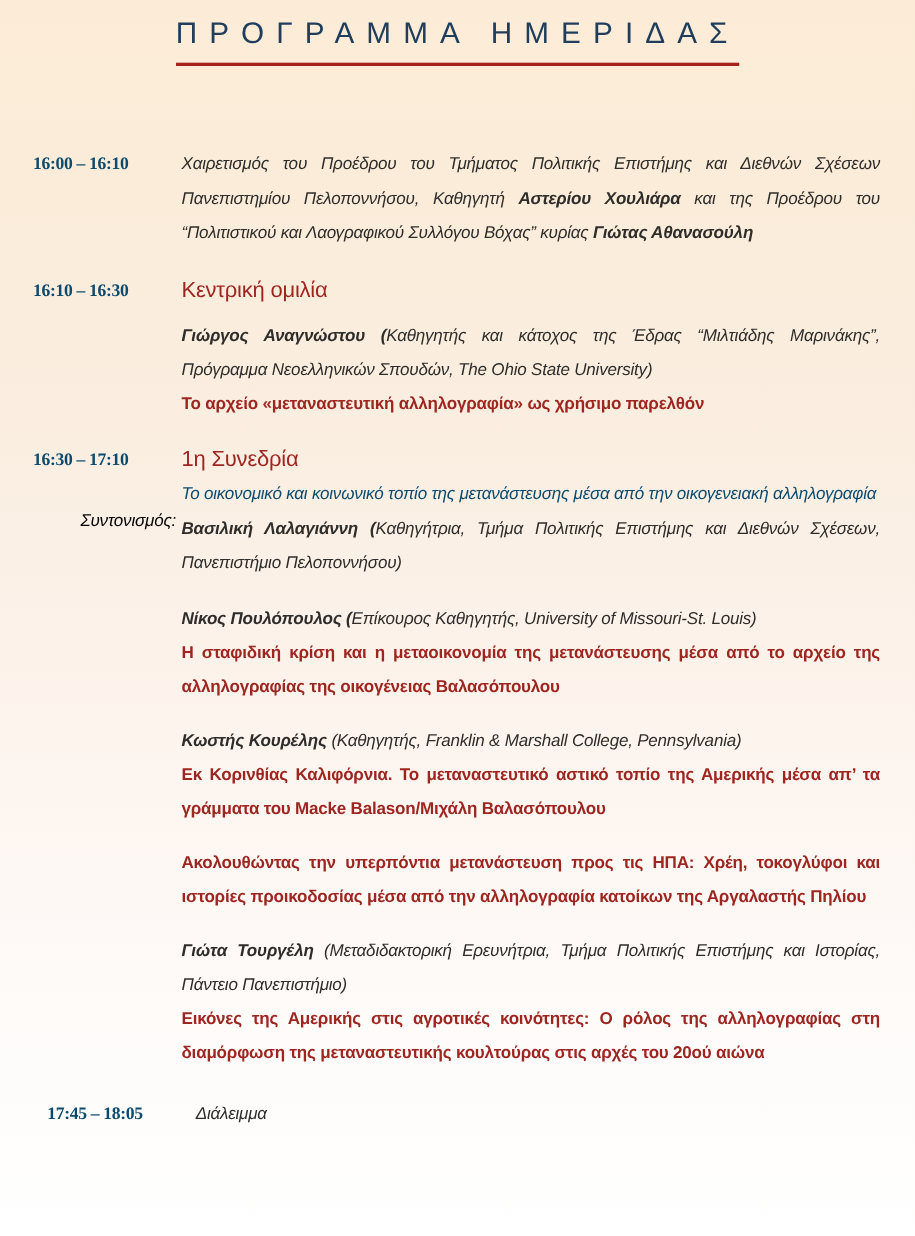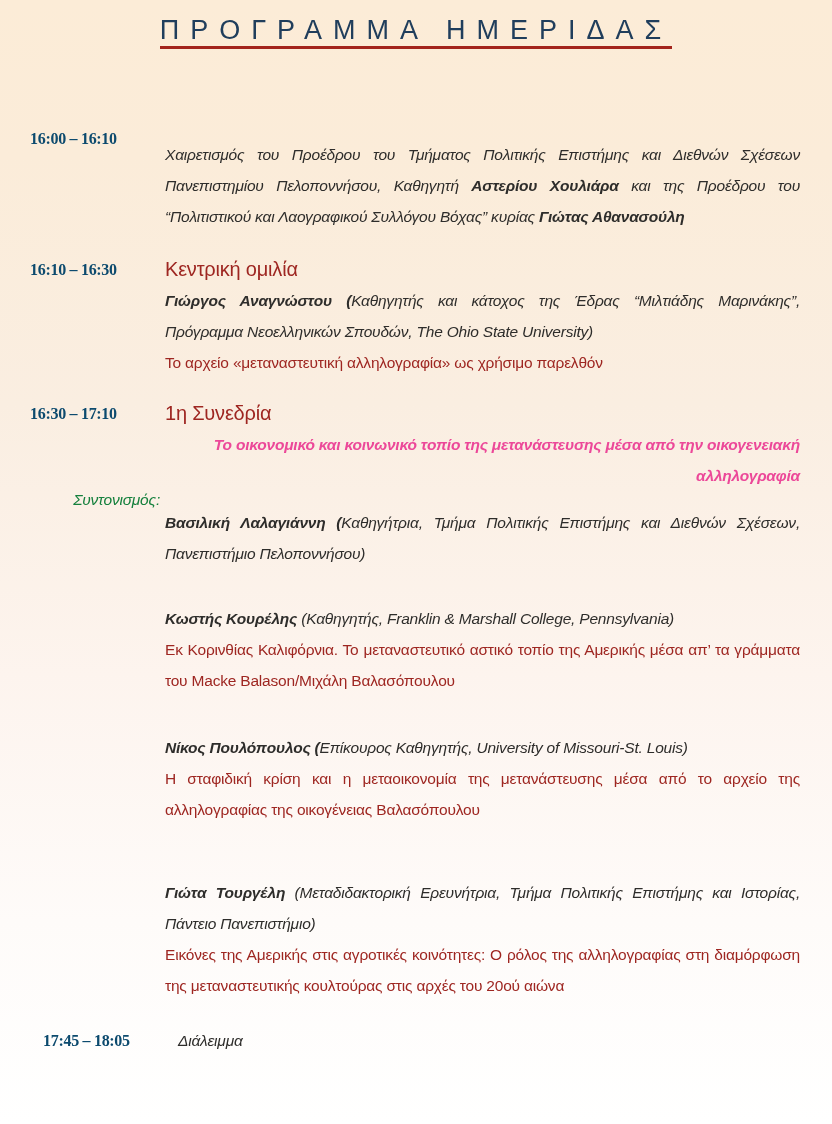--- a/index.html
+++ b/index.html
@@ -20,20 +20,21 @@
   }
   .page-title {
     display: inline-block;
     margin: 0;
     font-size: 27px;
     font-weight: 400;
     line-height: 32px;
     color: #203e5c;
     letter-spacing: 11px;
     border-bottom: 3px solid #a3241c;
+    padding-bottom: 11px;
     white-space: nowrap;
   }
   .program {
     margin: 74px 32px 0 30px;
   }
   .row {
     display: grid;
     grid-template-columns: 135px 1fr;
   }
   .time {
@@ -44,51 +45,51 @@
     letter-spacing: -0.3px;
     white-space: nowrap;
     font-family: Liberation Serif, serif;
   }
   .content {
     font-size: 15.5px;
     line-height: 31px;
     font-style: italic;
     letter-spacing: -0.2px;
   }
-  .para { text-align: justify; margin-top: 16px; }
+  .para { text-align: justify; }
   .bold { font-weight: 700; }
   .heading {
     font-style: normal;
     font-weight: 400;
     font-size: 20px;
     color: #9e2621;
   }
   .subtitle {
     font-style: italic;
-    font-weight: 700;
-    color: #ec4899;
-    text-align: right;
+    font-weight: 400;
+    color: #0c4a6e;
+    text-align: left;
   }
   .talk {
     font-style: normal;
-    font-weight: 400;
+    font-weight: 700;
     color: #9e2621;
     text-align: justify;
   }
   .mt-block   { margin-top: 22px; }
   .mt-block2  { margin-top: 20px; }
-  .mt-speaker { margin-top: 0; }
+  .mt-speaker { margin-top: 10px; }
   .mt-entry   { margin-top: 18px; }
   .mt-entry1  { margin-top: 20px; }
   .mt-break   { margin-top: 24px; margin-left: 13px; }
   .moderator-label {
     font-weight: 400;
     font-style: italic;
     font-size: 15.5px;
-    color: #15803d;
+    color: #000000;
     text-align: right;
     padding-right: 5px;
     letter-spacing: -0.2px;
   }
 </style>
 </head>
 <body>
 
 <div class="title-wrap">
   <h1 class="page-title">ΠΡΟΓΡΑΜΜΑ ΗΜΕΡΙΔΑΣ</h1>
@@ -126,43 +127,44 @@
 
   <div class="row">
     <div class="moderator-label">Συντονισμός:</div>
     <div class="content">
       <div class="para">
         <span class="bold">Βασιλική Λαλαγιάννη (</span><span>Καθηγήτρια, Τμήμα Πολιτικής Επιστήμης και Διεθνών Σχέσεων, Πανεπιστήμιο Πελοποννήσου)</span>
       </div>
     </div>
   </div>
 
-  <div class="row mt-entry">
-    <div class="time"></div>
-    <div class="content">
-      <div class="para">
-        <span class="bold">Κωστής Κουρέλης</span><span> (Καθηγητής, Franklin &amp; Marshall College, Pennsylvania)</span>
-      </div>
-      <div class="talk">Εκ Κορινθίας Καλιφόρνια. Το μεταναστευτικό αστικό τοπίο της Αμερικής μέσα απ’ τα γράμματα του Macke Balason/Μιχάλη Βαλασόπουλου</div>
-    </div>
-  </div>
-
   <div class="row mt-entry1">
     <div class="time"></div>
     <div class="content">
       <div class="para">
         <span class="bold">Νίκος Πουλόπουλος (</span><span>Επίκουρος Καθηγητής, University of Missouri-St. Louis)</span>
       </div>
       <div class="talk">Η σταφιδική κρίση και η μεταοικονομία της μετανάστευσης μέσα από το αρχείο της αλληλογραφίας της οικογένειας Βαλασόπουλου</div>
     </div>
   </div>
 
   <div class="row mt-entry">
     <div class="time"></div>
     <div class="content">
+      <div class="para">
+        <span class="bold">Κωστής Κουρέλης</span><span> (Καθηγητής, Franklin &amp; Marshall College, Pennsylvania)</span>
+      </div>
+      <div class="talk">Εκ Κορινθίας Καλιφόρνια. Το μεταναστευτικό αστικό τοπίο της Αμερικής μέσα απ’ τα γράμματα του Macke Balason/Μιχάλη Βαλασόπουλου</div>
+    </div>
+  </div>
+
+  <div class="row mt-entry">
+    <div class="time"></div>
+    <div class="content">
+      <div class="talk">Ακολουθώντας την υπερπόντια μετανάστευση προς τις ΗΠΑ: Χρέη, τοκογλύφοι και ιστορίες προικοδοσίας μέσα από την αλληλογραφία κατοίκων της Αργαλαστής Πηλίου</div>
     </div>
   </div>
 
   <div class="row mt-entry">
     <div class="time"></div>
     <div class="content">
       <div class="para">
         <span class="bold">Γιώτα Τουργέλη</span><span> (Μεταδιδακτορική Ερευνήτρια, Τμήμα Πολιτικής Επιστήμης και Ιστορίας, Πάντειο Πανεπιστήμιο)</span>
       </div>
       <div class="talk">Εικόνες της Αμερικής στις αγροτικές κοινότητες: Ο ρόλος της αλληλογραφίας στη διαμόρφωση της μεταναστευτικής κουλτούρας στις αρχές του 20ού αιώνα</div>

